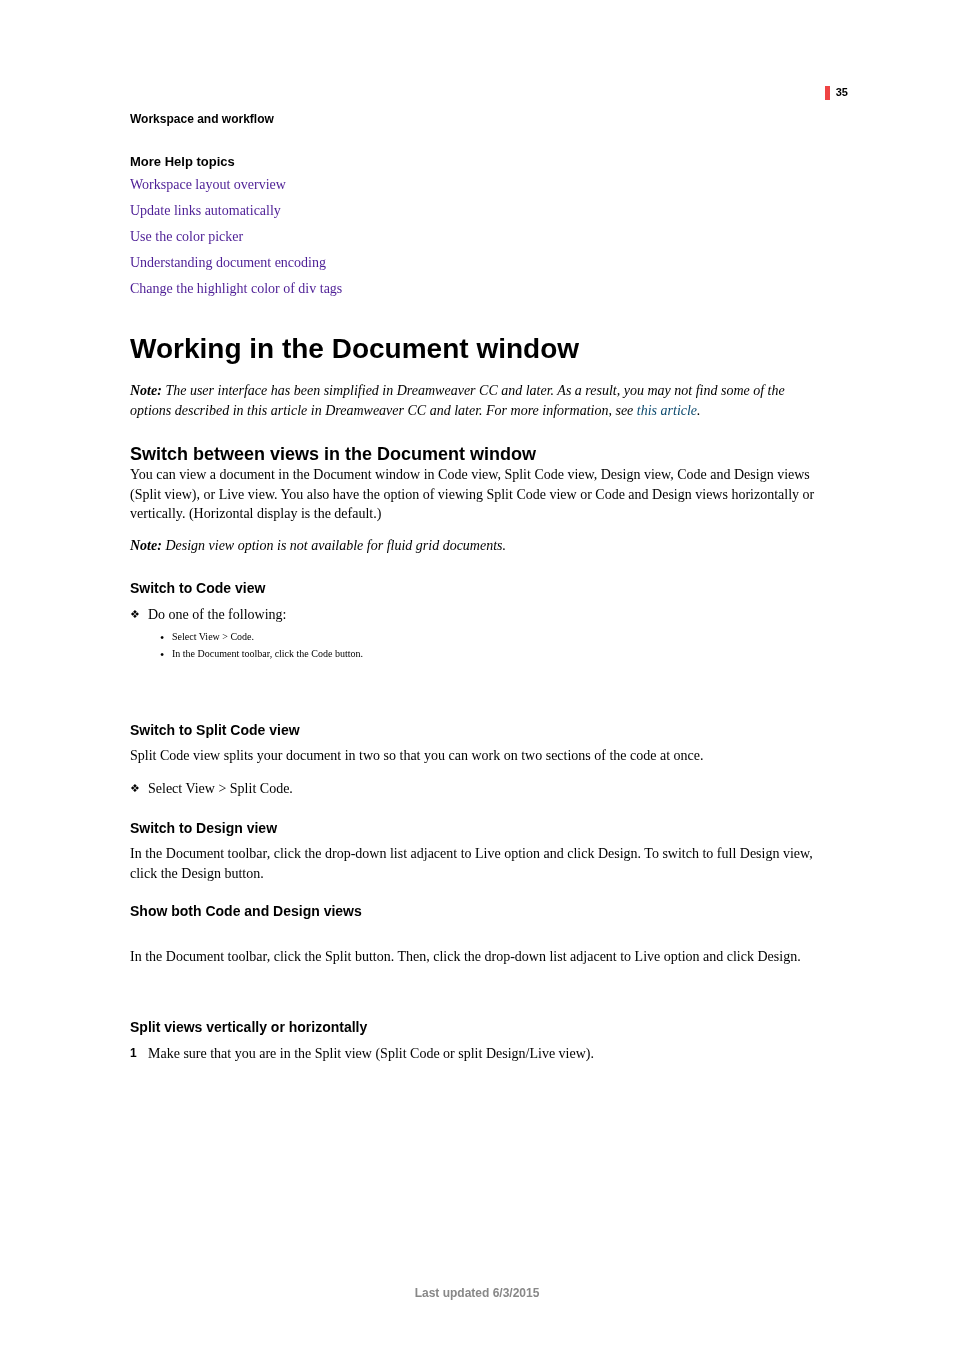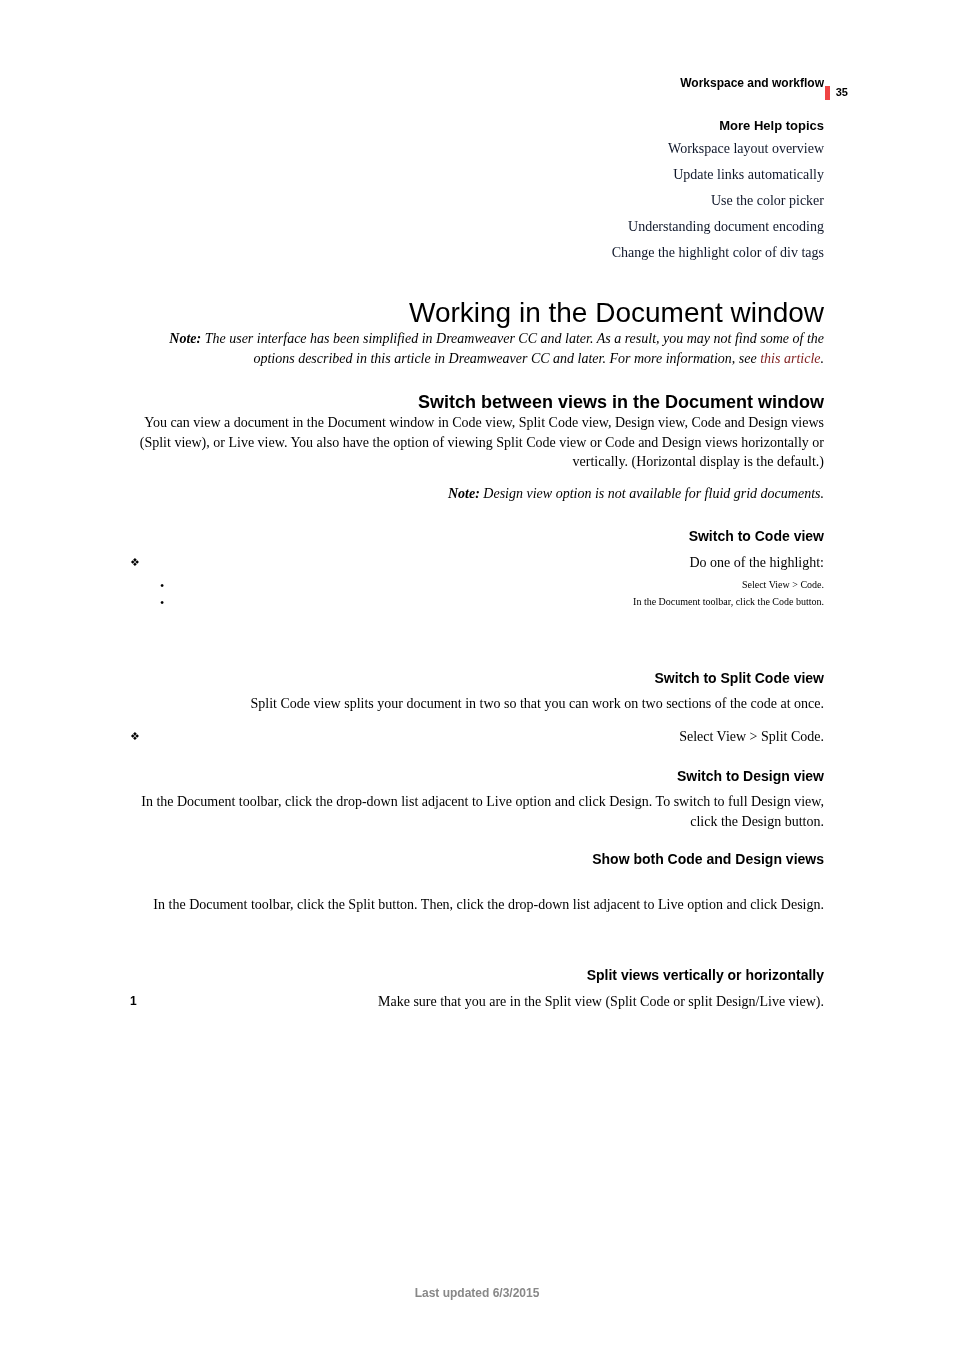--- a/index.html
+++ b/index.html
@@ -20,59 +20,59 @@
       top: 86px;
       right: 106px;
       font-family: "Myriad Pro", Arial, sans-serif;
       font-weight: bold;
       font-size: 11px;
       border-left: 5px solid #ef4444;
       padding-left: 6px;
       padding-bottom: 2px;
     }
     .content {
-      padding: 76px 130px 0 130px;
-      text-align: right;
+      padding: 112px 130px 0 130px;
     }
     .section-header {
       font-family: "Myriad Pro", Arial, sans-serif;
       font-weight: bold;
       font-size: 12px;
       margin-bottom: 28px;
     }
     .help-topics-heading {
       font-family: "Myriad Pro", Arial, sans-serif;
       font-weight: bold;
       font-size: 13px;
       margin-bottom: 8px;
     }
     .link {
-      color: #0f172a;
+      color: #4c1d95;
       font-size: 14px;
       display: block;
       margin-bottom: 10px;
       text-decoration: none;
     }
     .h1 {
       font-family: "Myriad Pro", Arial, sans-serif;
-      font-weight: normal;
+      font-weight: bold;
       font-size: 28px;
       margin-top: 36px;
+      margin-bottom: 16px;
     }
     .note {
       font-size: 14px;
       font-style: italic;
       line-height: 1.4;
       margin-bottom: 24px;
     }
     .note-label {
       font-weight: bold;
     }
     .inline-link {
-      color: #7f1d1d;
+      color: #0c4a6e;
       font-style: italic;
     }
     .h2 {
       font-family: "Myriad Pro", Arial, sans-serif;
       font-weight: bold;
       font-size: 18px;
       margin-bottom: 0;
     }
     .body-text {
       font-size: 14px;
@@ -166,21 +166,21 @@
     <span class="note-label">Note:</span><span> The user interface has been simplified in Dreamweaver CC and later. As a result, you may not find some of the options described in this article in Dreamweaver CC and later. For more information, see </span><a class="inline-link">this article</a><span>.</span>
   </p>
 
   <h2 class="h2">Switch between views in the Document window</h2>
   <p class="body-text">You can view a document in the Document window in Code view, Split Code view, Design view, Code and Design views (Split view), or Live view. You also have the option of viewing Split Code view or Code and Design views horizontally or vertically. (Horizontal display is the default.)</p>
   <p class="note">
     <span class="note-label">Note:</span><span> Design view option is not available for fluid grid documents.</span>
   </p>
 
   <h3 class="h3">Switch to Code view</h3>
-  <div class="bullet-item">Do one of the highlight:</div>
+  <div class="bullet-item">Do one of the following:</div>
   <div class="sub-bullet">Select View &gt; Code.</div>
   <div class="sub-bullet">In the Document toolbar, click the Code button.</div>
 
   <div class="spacer-lg"></div>
 
   <h3 class="h3">Switch to Split Code view</h3>
   <p class="body-text">Split Code view splits your document in two so that you can work on two sections of the code at once.</p>
   <div class="bullet-item">Select View &gt; Split Code.</div>
 
   <h3 class="h3">Switch to Design view</h3>

